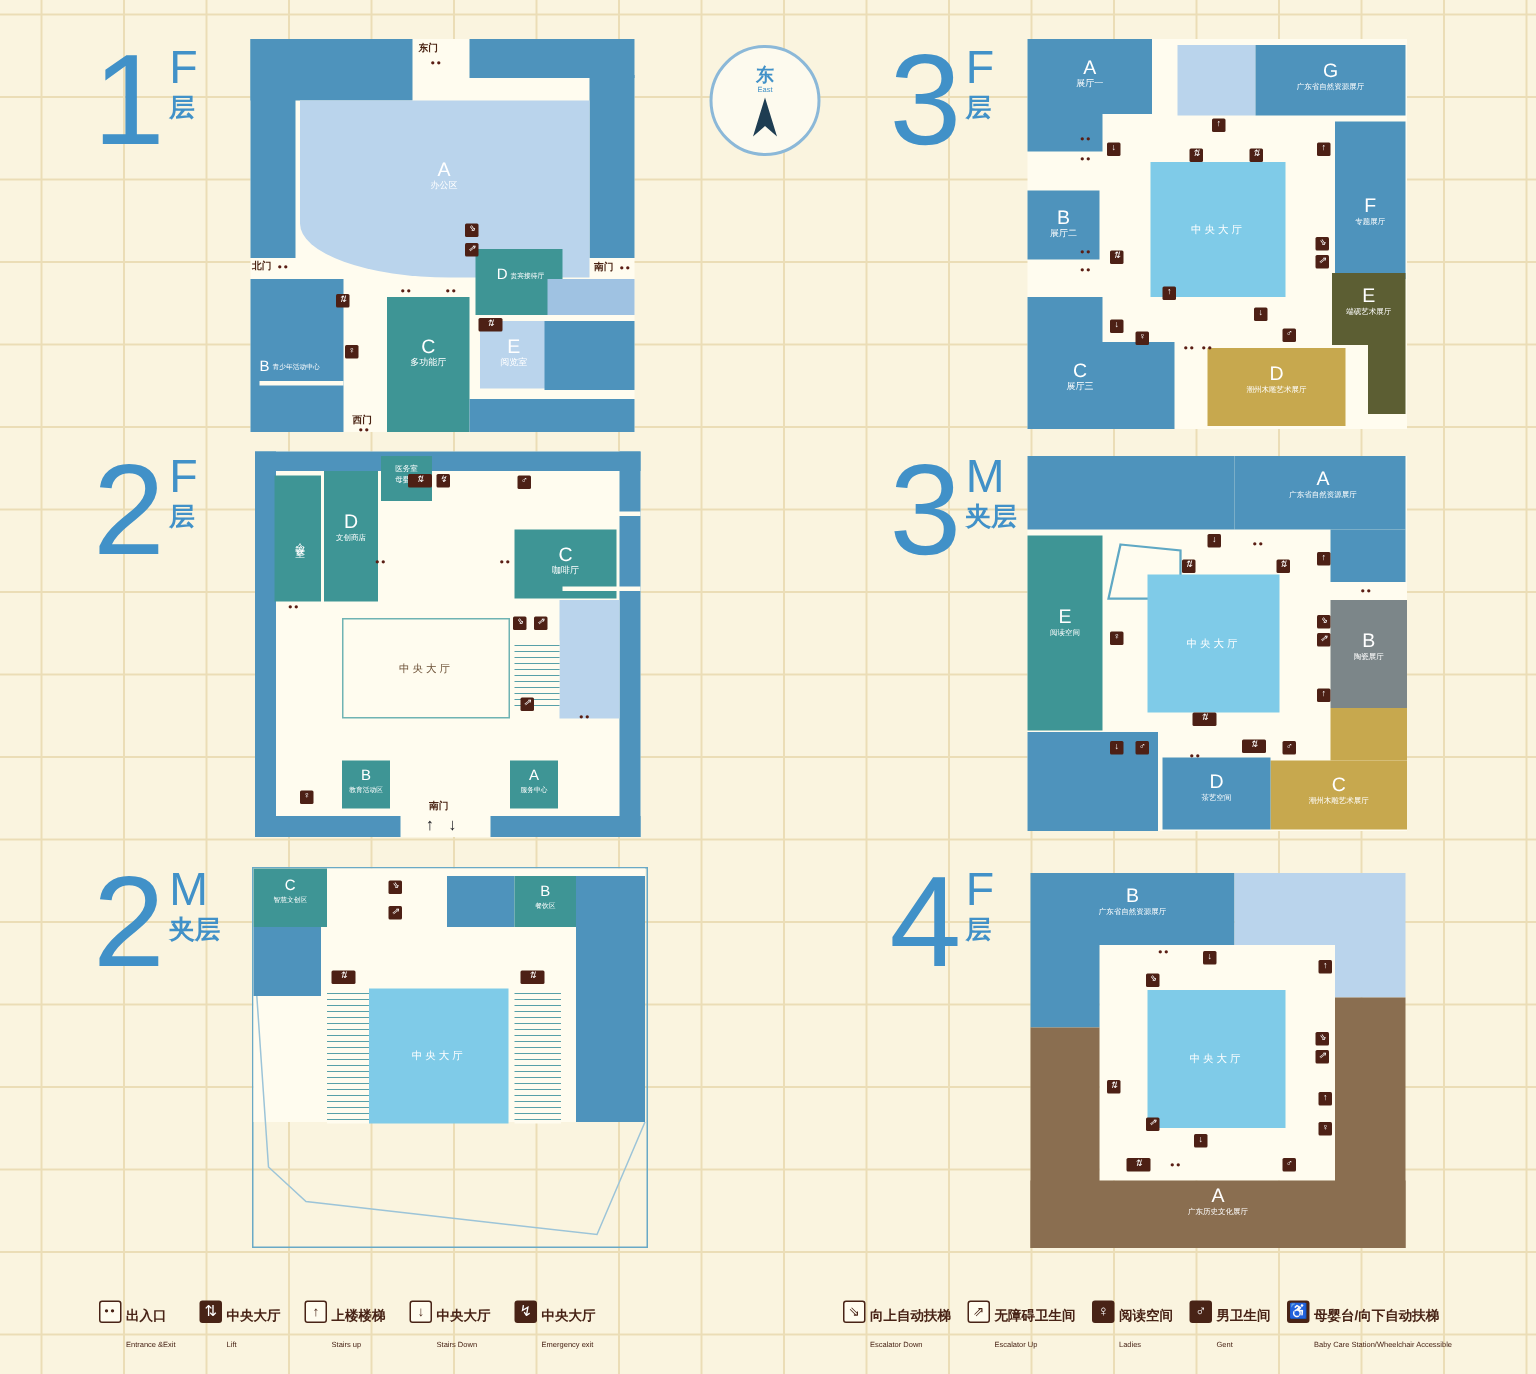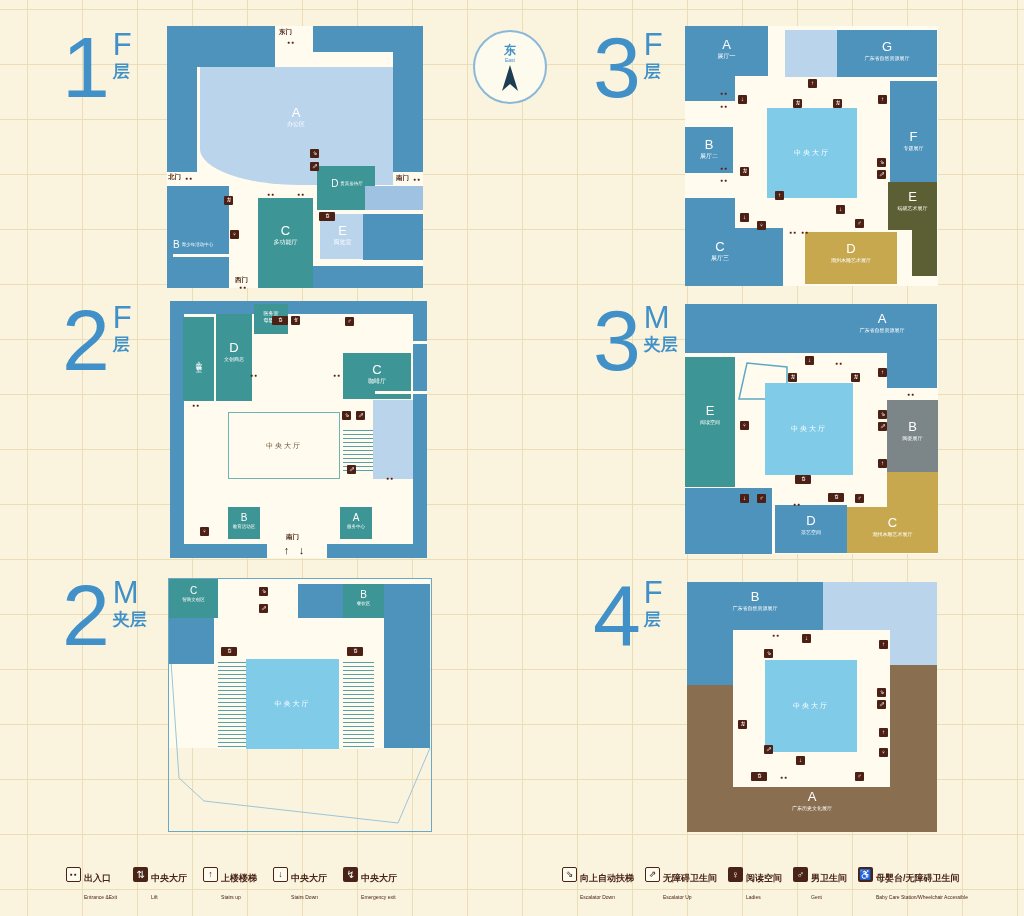--- a/index.html
+++ b/index.html
@@ -457,15 +457,15 @@
   <div class="litem">
     <span class="lic dark">♀</span>
     <span class="ltxt"><span class="cn">阅读空间</span><br><span class="en">Ladies</span></span>
   </div>
   <div class="litem">
     <span class="lic dark">♂</span>
     <span class="ltxt"><span class="cn">男卫生间</span><br><span class="en">Gent</span></span>
   </div>
   <div class="litem">
     <span class="lic dark">♿</span>
-    <span class="ltxt"><span class="cn">母婴台/无障碍卫生间</span><br><span class="en">Baby Care Station/Wheelchair Accessible</span></span>
+    <span class="ltxt"><span class="cn">母婴台/向下自动扶梯</span><br><span class="en">Baby Care Station/Wheelchair Accessible</span></span>
   </div>
 </div>
 
 </body></html>

